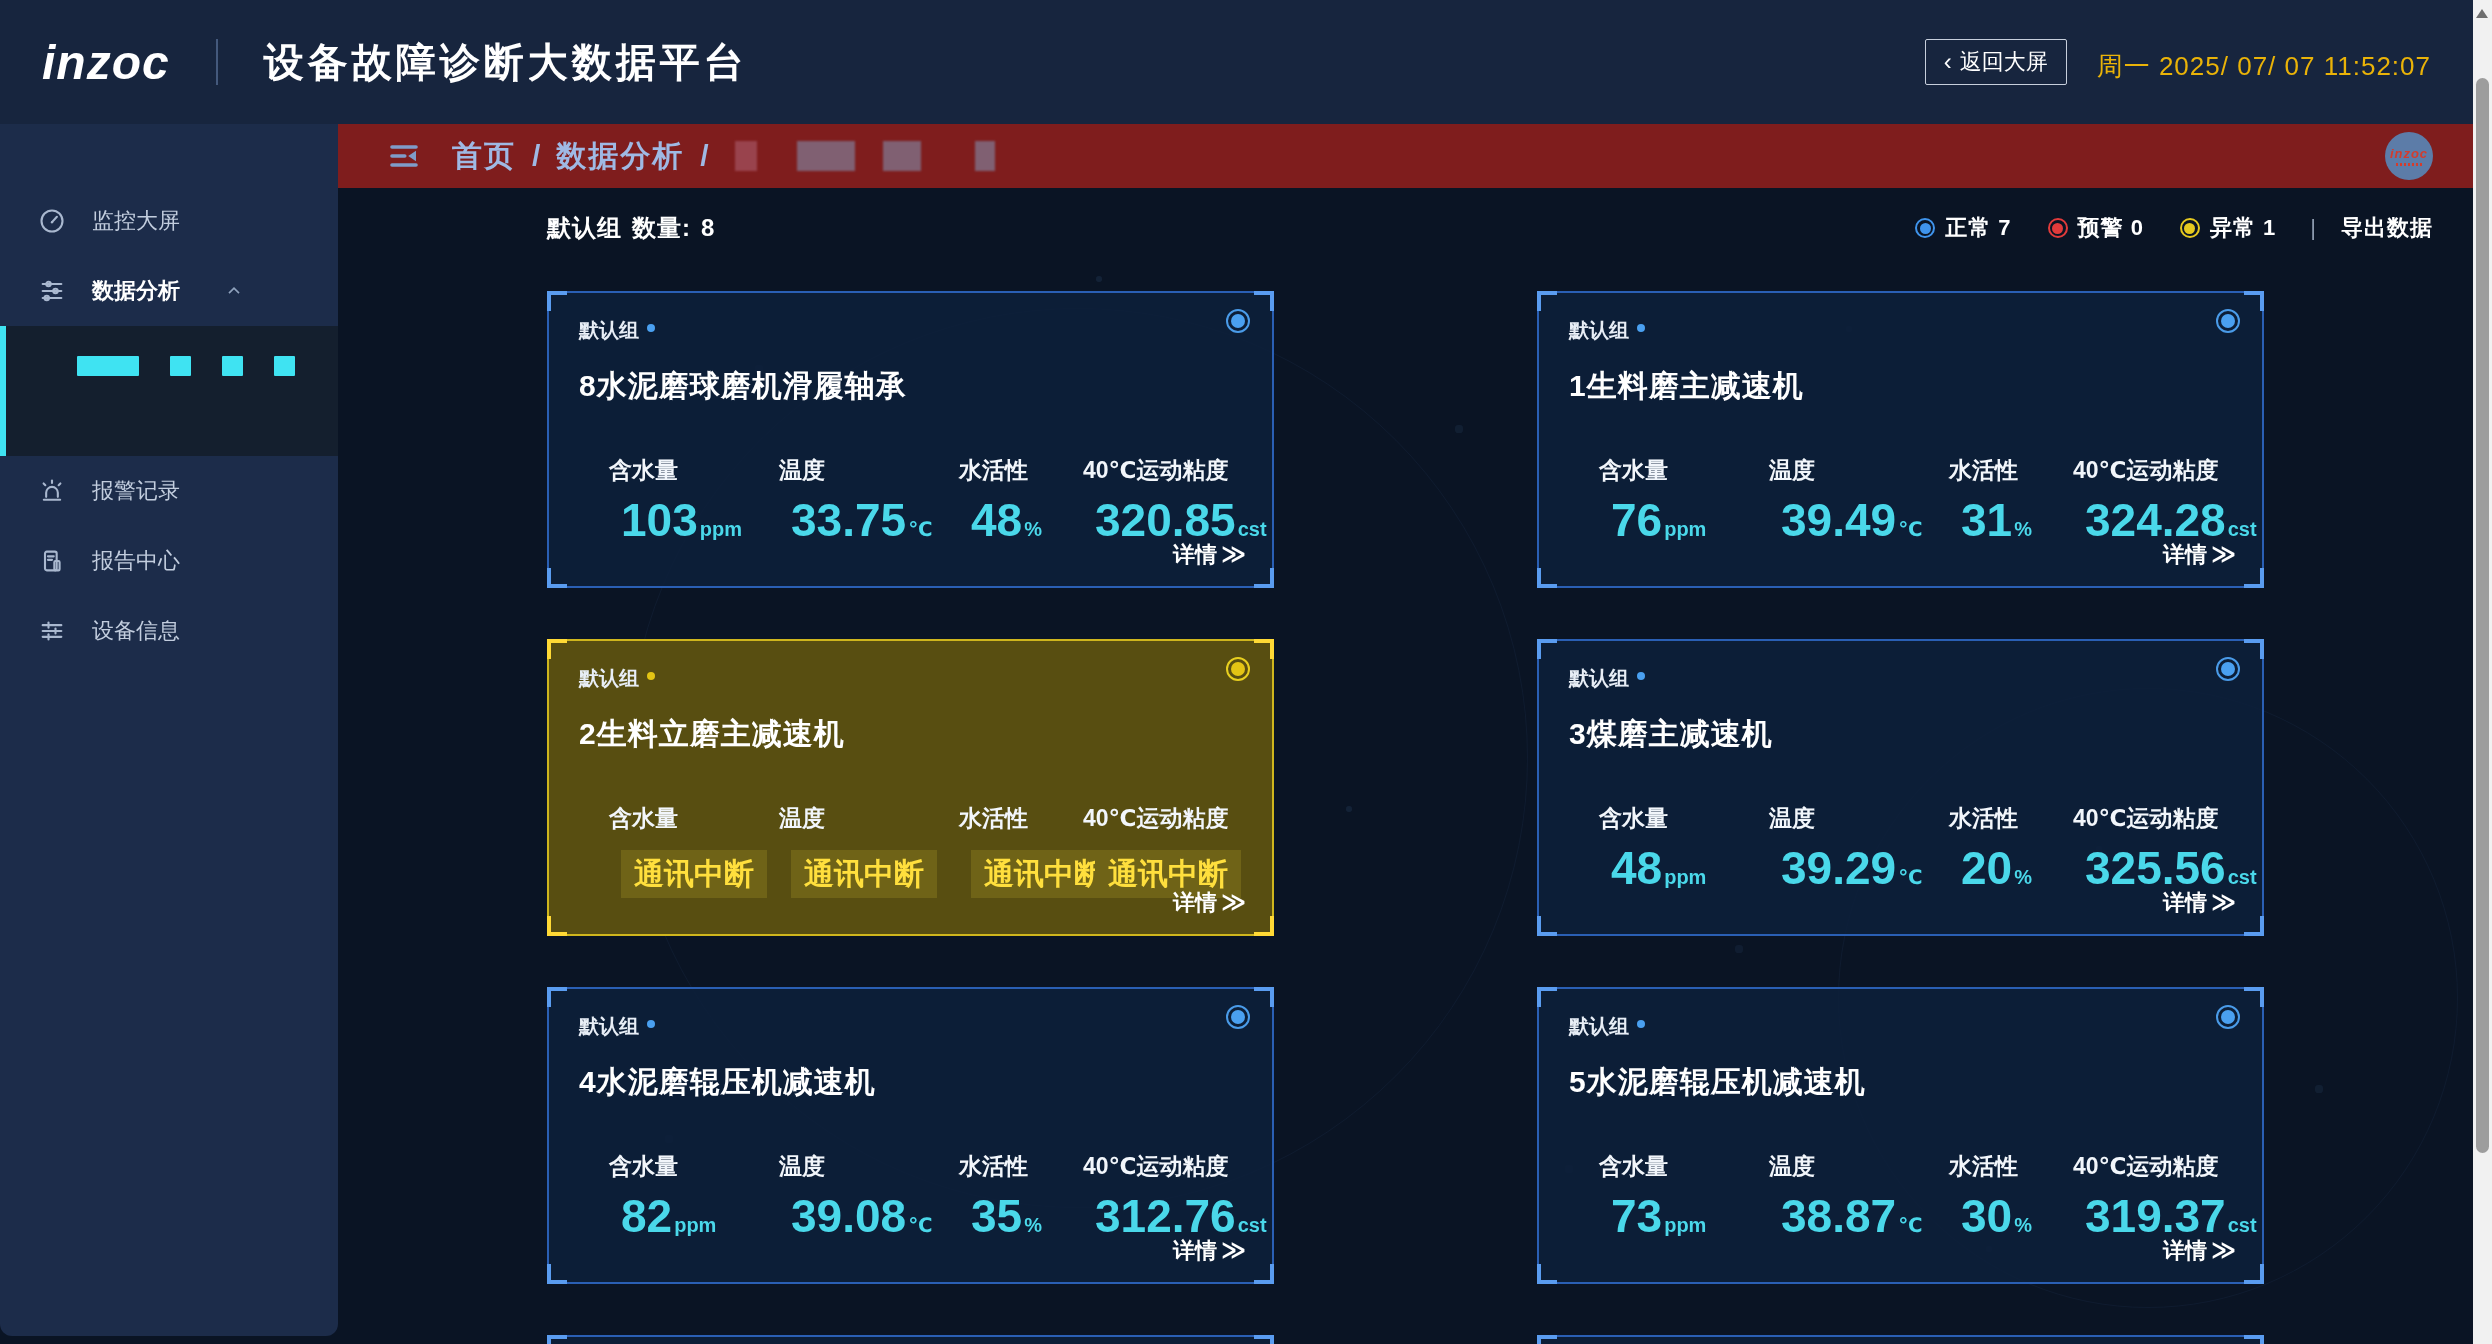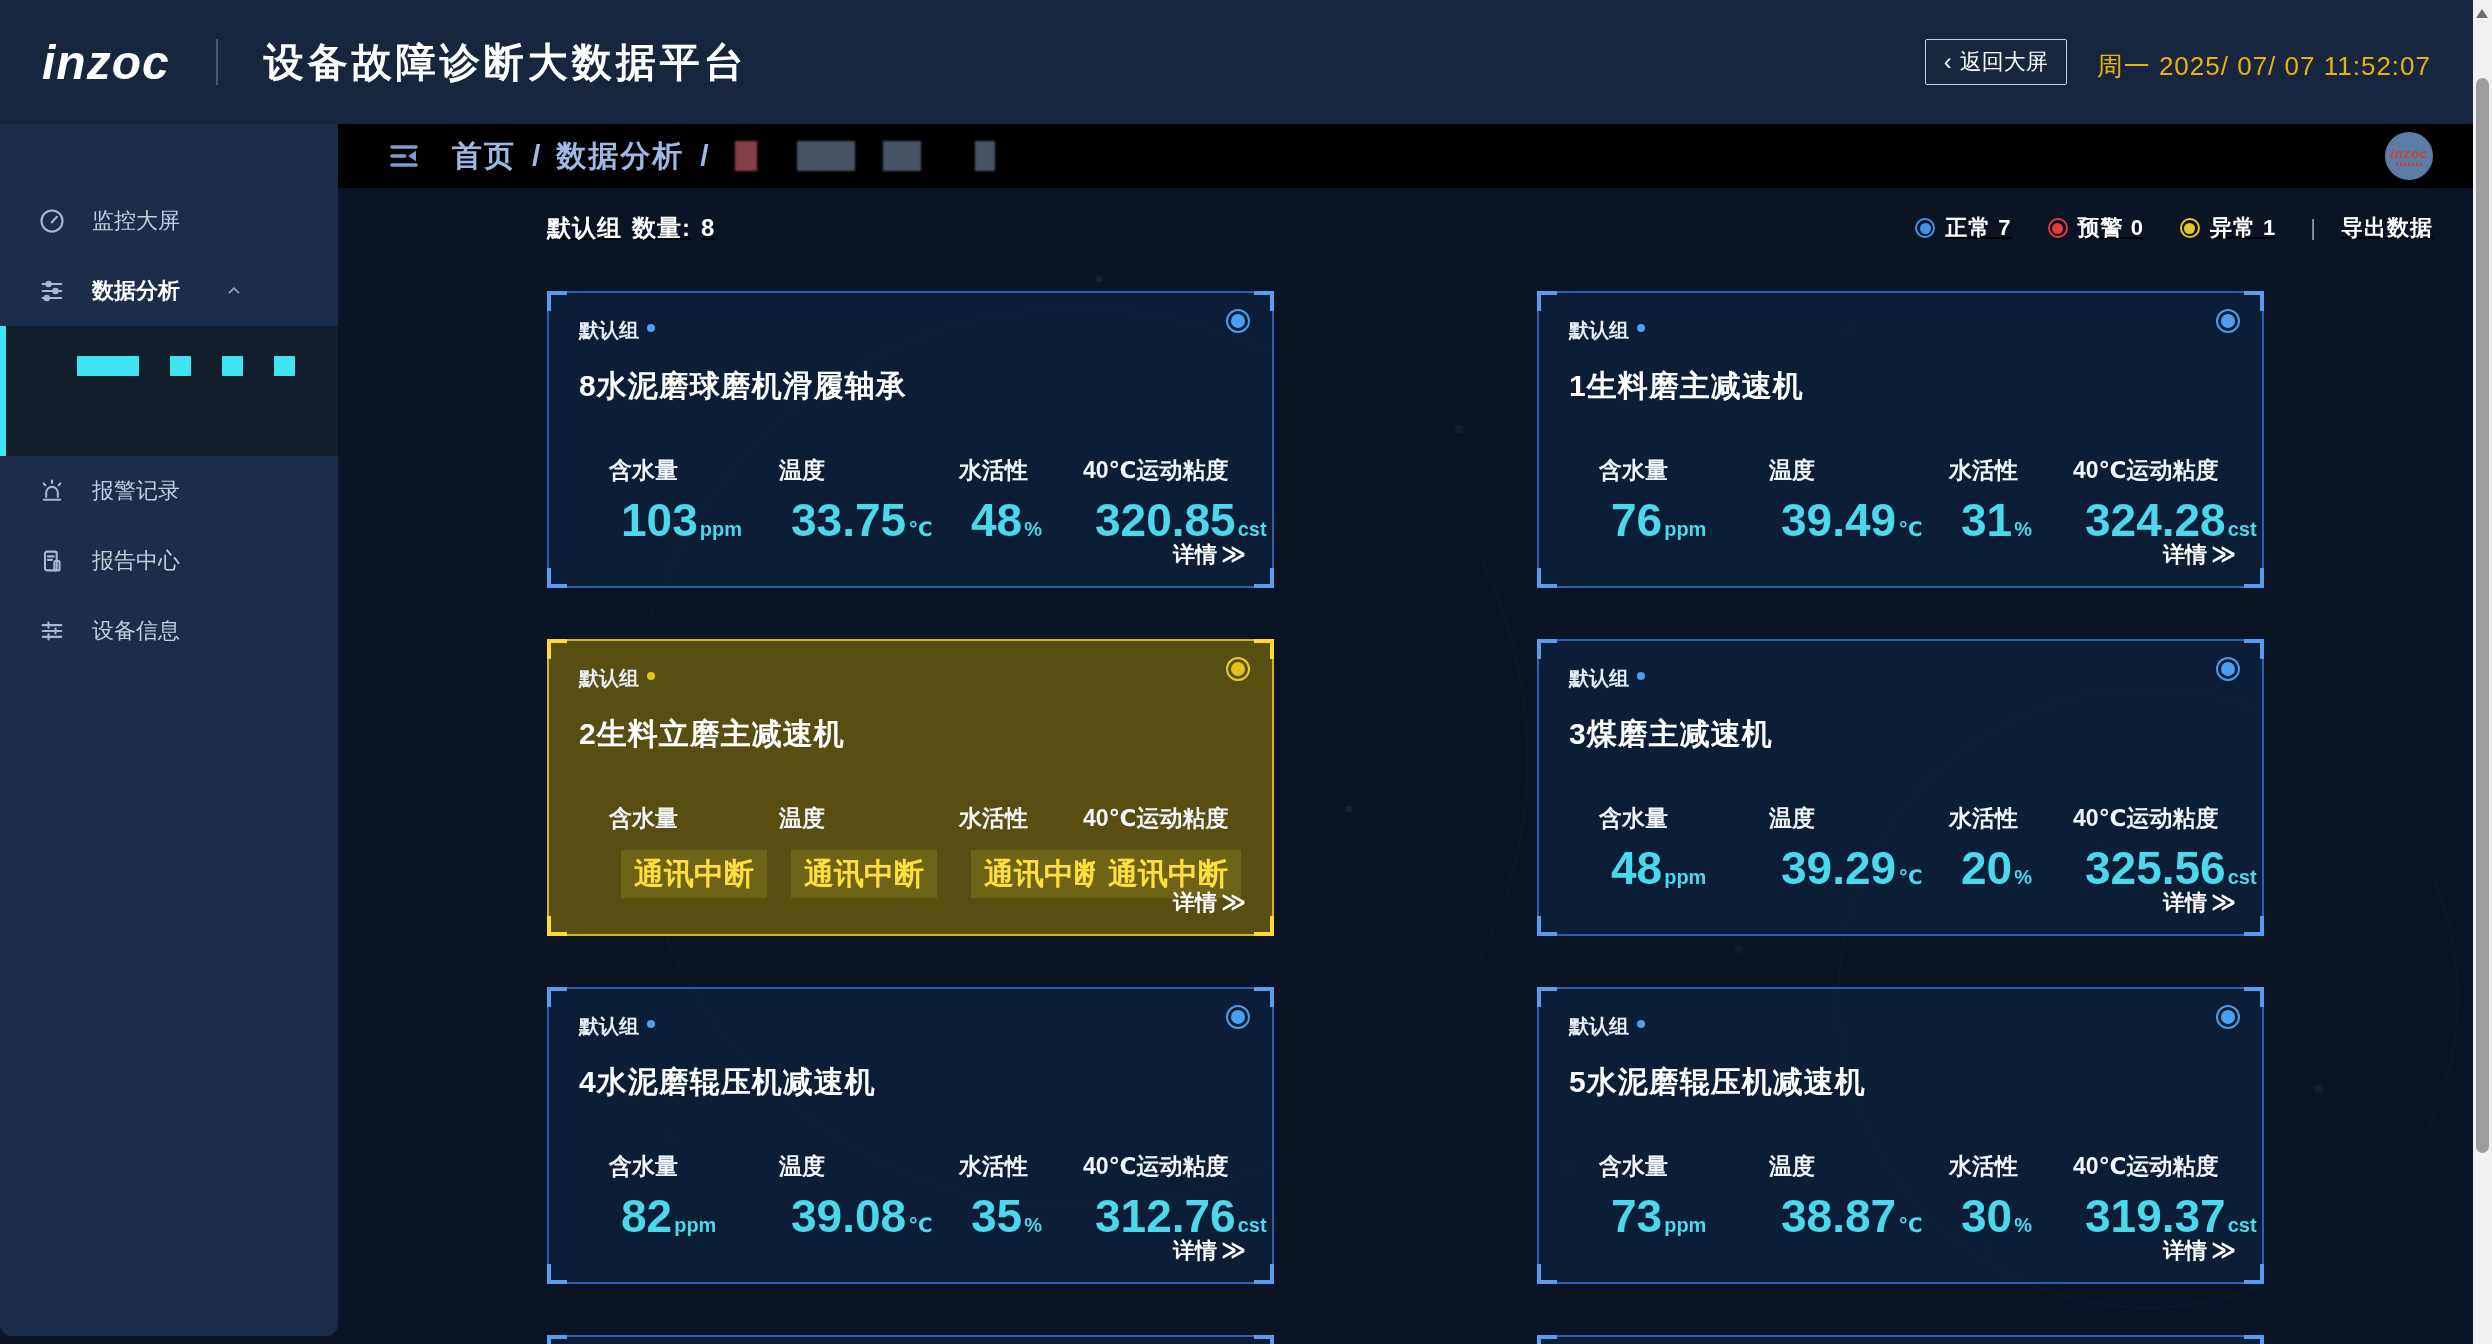--- a/index.html
+++ b/index.html
@@ -29,21 +29,21 @@
   .nav-chevron { margin-left:18px; display:flex; align-items:center; }
   .nav-chevron svg { width:20px; height:20px; stroke:#8fa2bd; fill:none; stroke-width:2; }
   .submenu { height:130px; background:#141f2e; position:relative; display:flex; align-items:flex-start; }
   .submenu-bar { position:absolute; left:0; top:0; width:6px; height:100%; background:#3fe3f2; }
   .submenu-redacted { display:flex; gap:31px; margin:30px 0 0 77px; cursor:pointer; }
   .submenu-redacted span { height:20px; background:#3fe3f2; border-radius:1px; display:block; }
   .rd-w { width:62px; } .rd-s { width:21px; }
 
   
   .crumbbar { position:absolute; left:338px; top:124px; width:2135px; height:64px;
-    background:#000000; display:flex; align-items:center; padding-left:48px; z-index:4; }
+    background:#7f1d1d; display:flex; align-items:center; padding-left:48px; z-index:4; }
   .crumb-collapse { width:36px; height:36px; margin-right:30px; cursor:pointer; }
   .crumb-collapse svg { width:36px; height:36px; stroke:#7f9cc9; fill:#7f9cc9; stroke-width:2.4; stroke-linecap:round; }
   .crumb { color:#9fb9e4; font-size:30px; font-weight:bold; letter-spacing:2px; cursor:pointer; }
   .crumb-sep { color:#9fb9e4; font-size:30px; font-weight:bold; margin:0 16px; }
   .crumb-redacted { display:flex; align-items:center; gap:14px; margin-left:10px; filter:blur(1px); }
   .crumb-redacted .r1 { width:22px; height:30px; background:rgba(158,74,86,.85); }
   .crumb-redacted .r2 { width:58px; height:30px; background:rgba(130,152,184,.55); margin-left:26px; }
   .crumb-redacted .r3 { width:38px; height:30px; background:rgba(130,152,184,.55); margin-left:14px; }
   .crumb-redacted .r4 { width:20px; height:30px; background:rgba(130,152,184,.55); margin-left:40px; }
   .avatar { position:absolute; right:40px; top:8px; width:48px; height:48px; border-radius:50%;
@@ -61,21 +61,21 @@
       640px 700px 0 3px rgba(90,140,200,.09), 1010px 620px 0 2px rgba(90,140,200,.12),
       1400px 760px 0 3px rgba(90,140,200,.08), 1760px 660px 0 2px rgba(90,140,200,.10),
       330px 950px 0 3px rgba(90,140,200,.09), 820px 1020px 0 2px rgba(90,140,200,.11),
       1230px 980px 0 3px rgba(90,140,200,.08), 1650px 1060px 0 2px rgba(90,140,200,.10),
       1980px 900px 0 3px rgba(90,140,200,.09); }
   .bg-ring { position:absolute; border:1px solid rgba(80,130,200,.07); border-radius:50%; }
   .bg-ring.r1 { left:290px; top:120px; width:900px; height:900px; }
   .bg-ring.r2 { left:1500px; top:500px; width:620px; height:620px; }
 
   .toolbar { margin-top:18px; height:44px; display:flex; align-items:center;
-    padding:0 40px 0 209px; position:relative; z-index:2;text-decoration:underline; }
+    padding:0 40px 0 209px; position:relative; z-index:2; }
   .group-count { color:#fff; font-size:24px; font-weight:bold; letter-spacing:1px; }
   .group-count span { margin-right:10px; }
   .tb-spacer { flex:1; }
   .legend-item { display:flex; align-items:center; margin-left:36px; }
   .legend-ring { width:20px; height:20px; border-radius:50%; border:2px solid; display:flex;
     align-items:center; justify-content:center; margin-right:10px; }
   .legend-ring i { width:11px; height:11px; border-radius:50%; display:block; }
   .legend-label { color:#fff; font-size:22px; font-weight:bold; letter-spacing:1px;text-align:right; }
   .tb-divider { color:#8b99ad; font-size:22px; margin-left:34px; }
   .export-btn { color:#fff; font-size:22px; font-weight:bold; margin-left:25px; cursor:pointer; letter-spacing:1px; }

